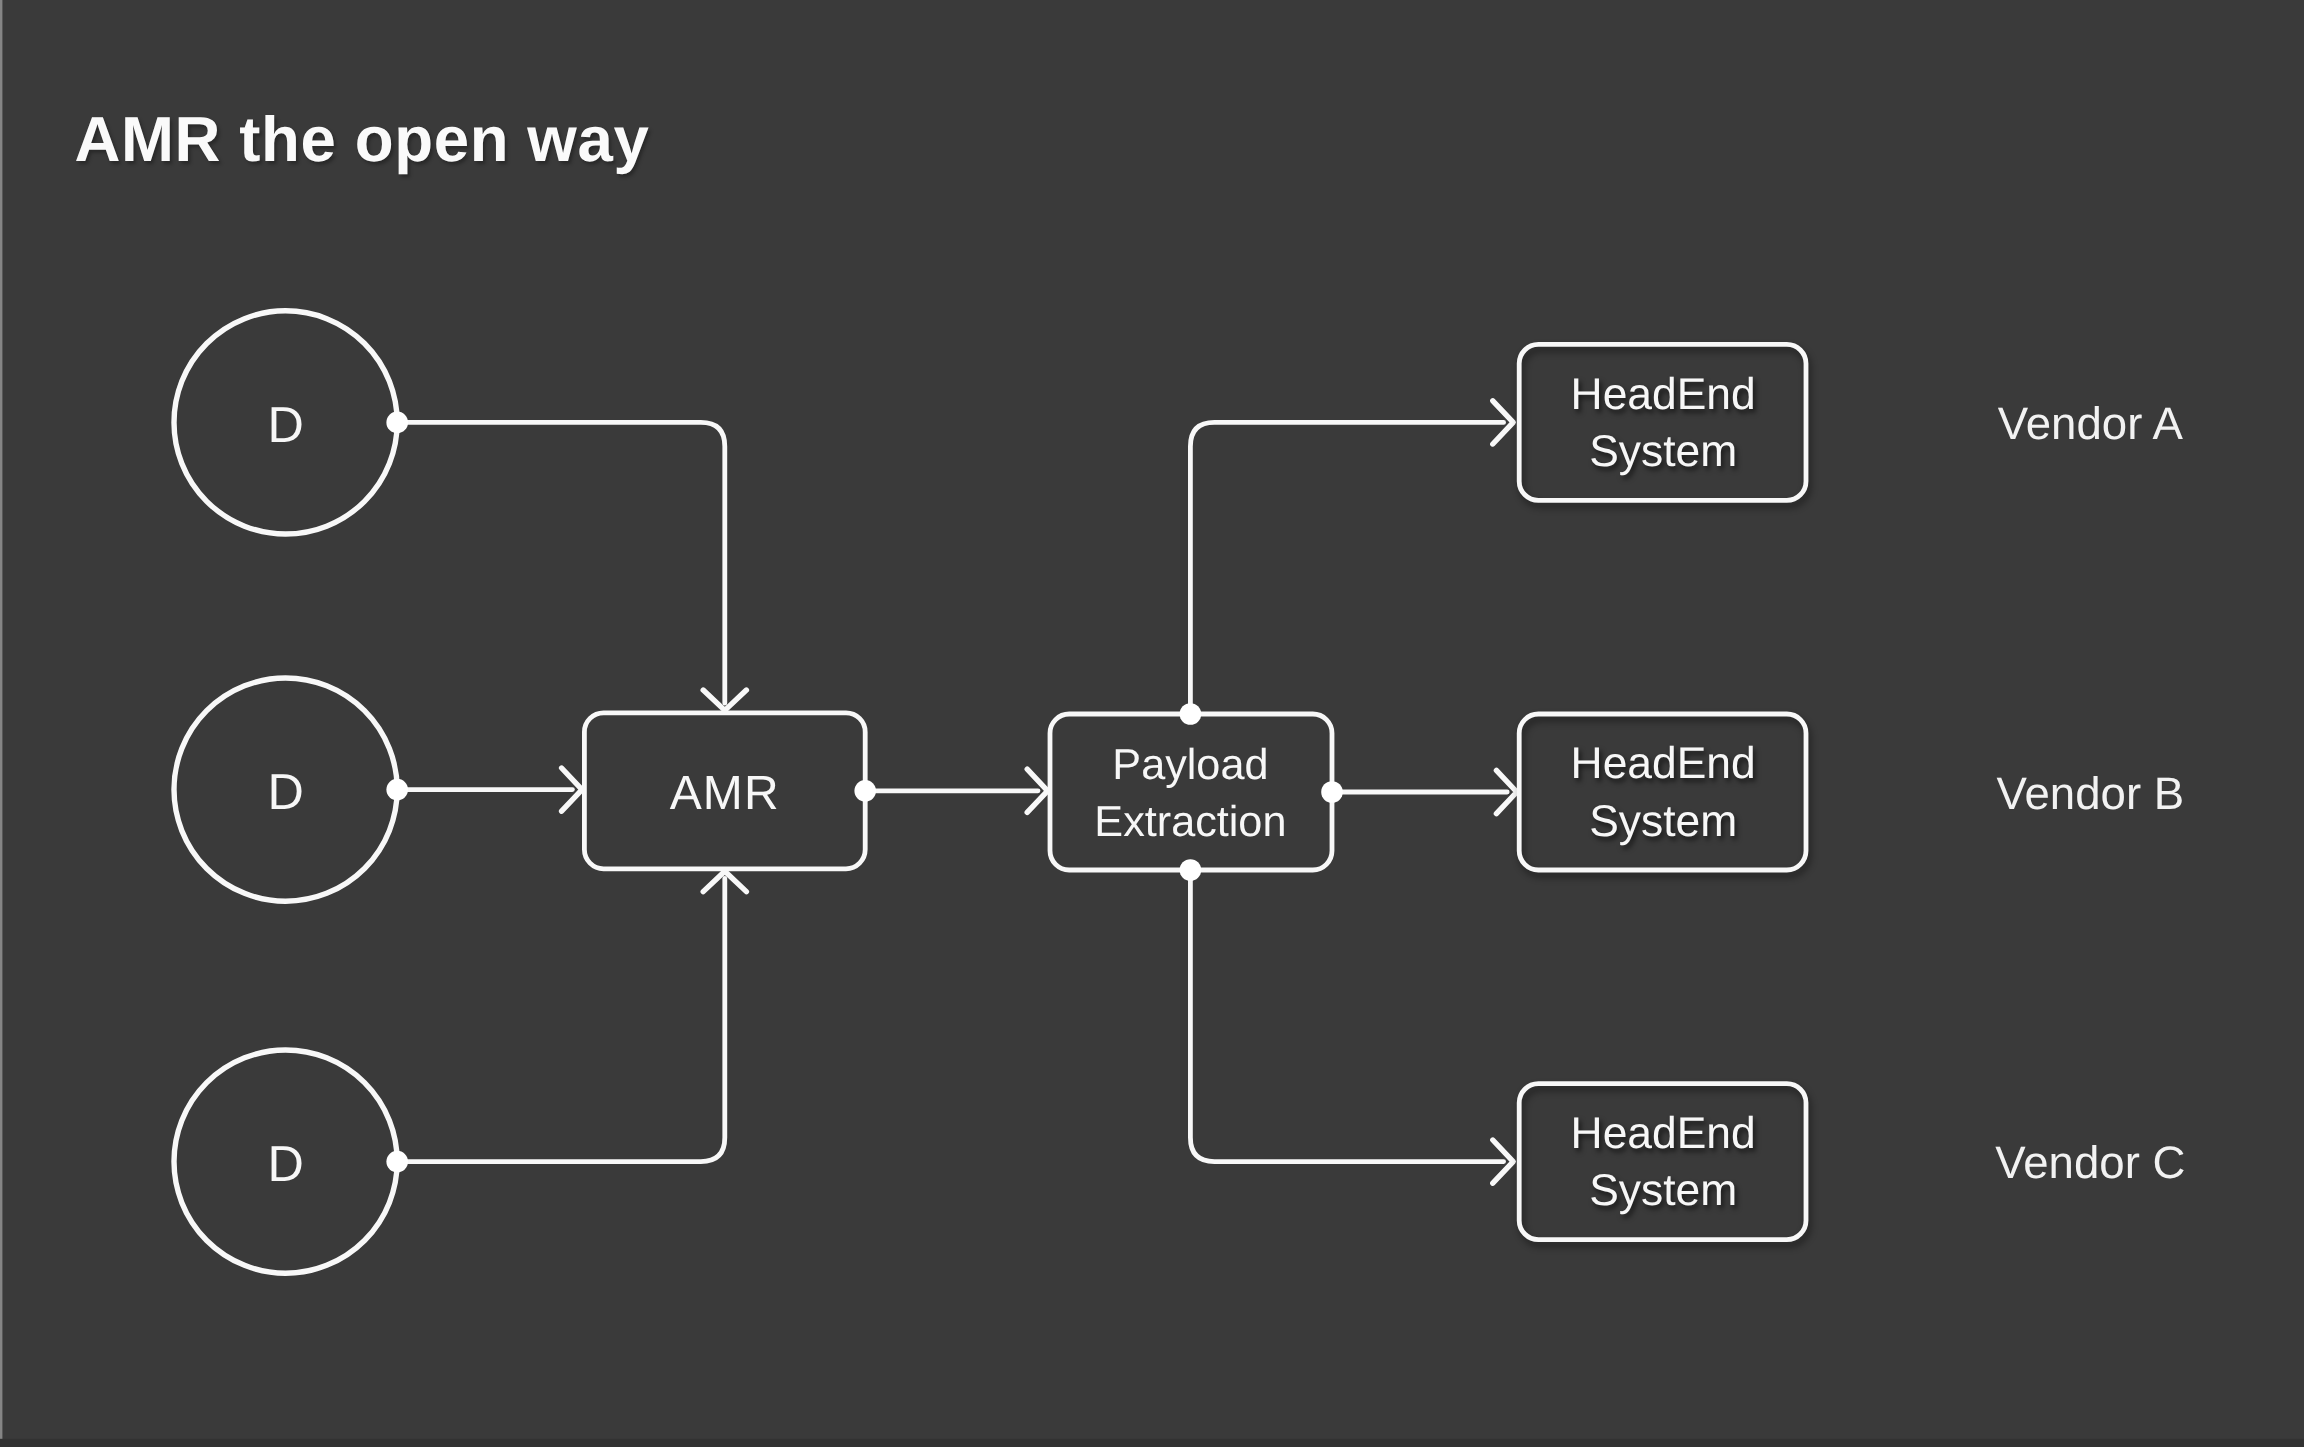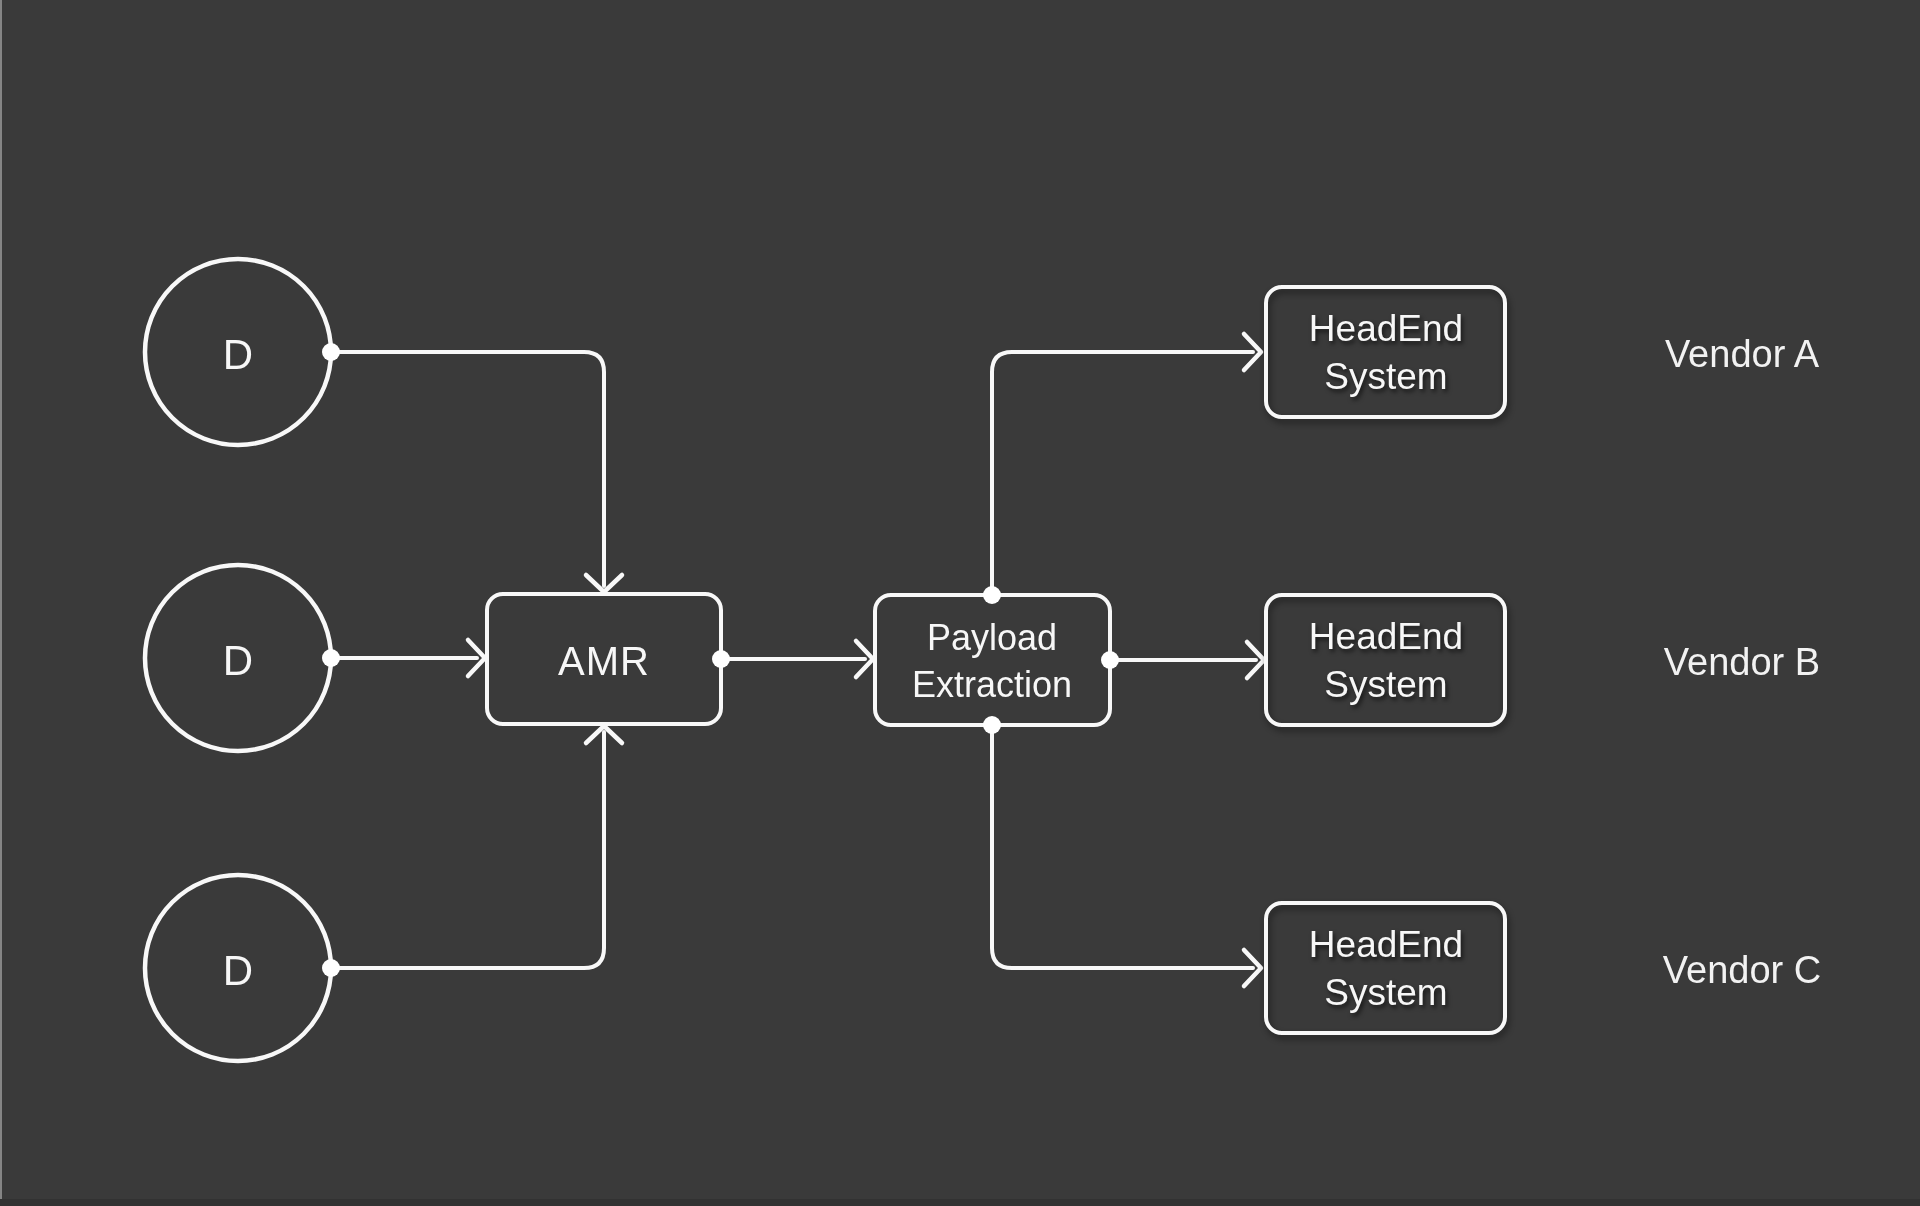--- a/index.html
+++ b/index.html
@@ -87,20 +87,21 @@
   .amr-label     { font-size: 40px; letter-spacing: 1px; }
   .pe-label      { font-size: 36px; }
   .he-label      { font-size: 37px; filter: drop-shadow(2px 3px 2px rgba(0,0,0,0.60)); }
   .vendor-label  { font-size: 38px; fill: #f2f2f2; }
 </style>
 </head>
 <body>
 
 <div class="stage">
 
+  <h1 class="diagram-title">AMR the open way</h1>
 
   <svg class="diagram-canvas" width="1920" height="1206" viewBox="0 0 1920 1206">
 
     <g>
       <path class="edge-line" d="M 331 352 L 584 352 Q 604 352 604 372 L 604 586"></path>
       <path class="arrowhead" d="M 586 575 L 604 592 L 622 575"></path>
     </g>
 
     <g>
       <path class="edge-line" d="M 331 658 L 477 658"></path>

